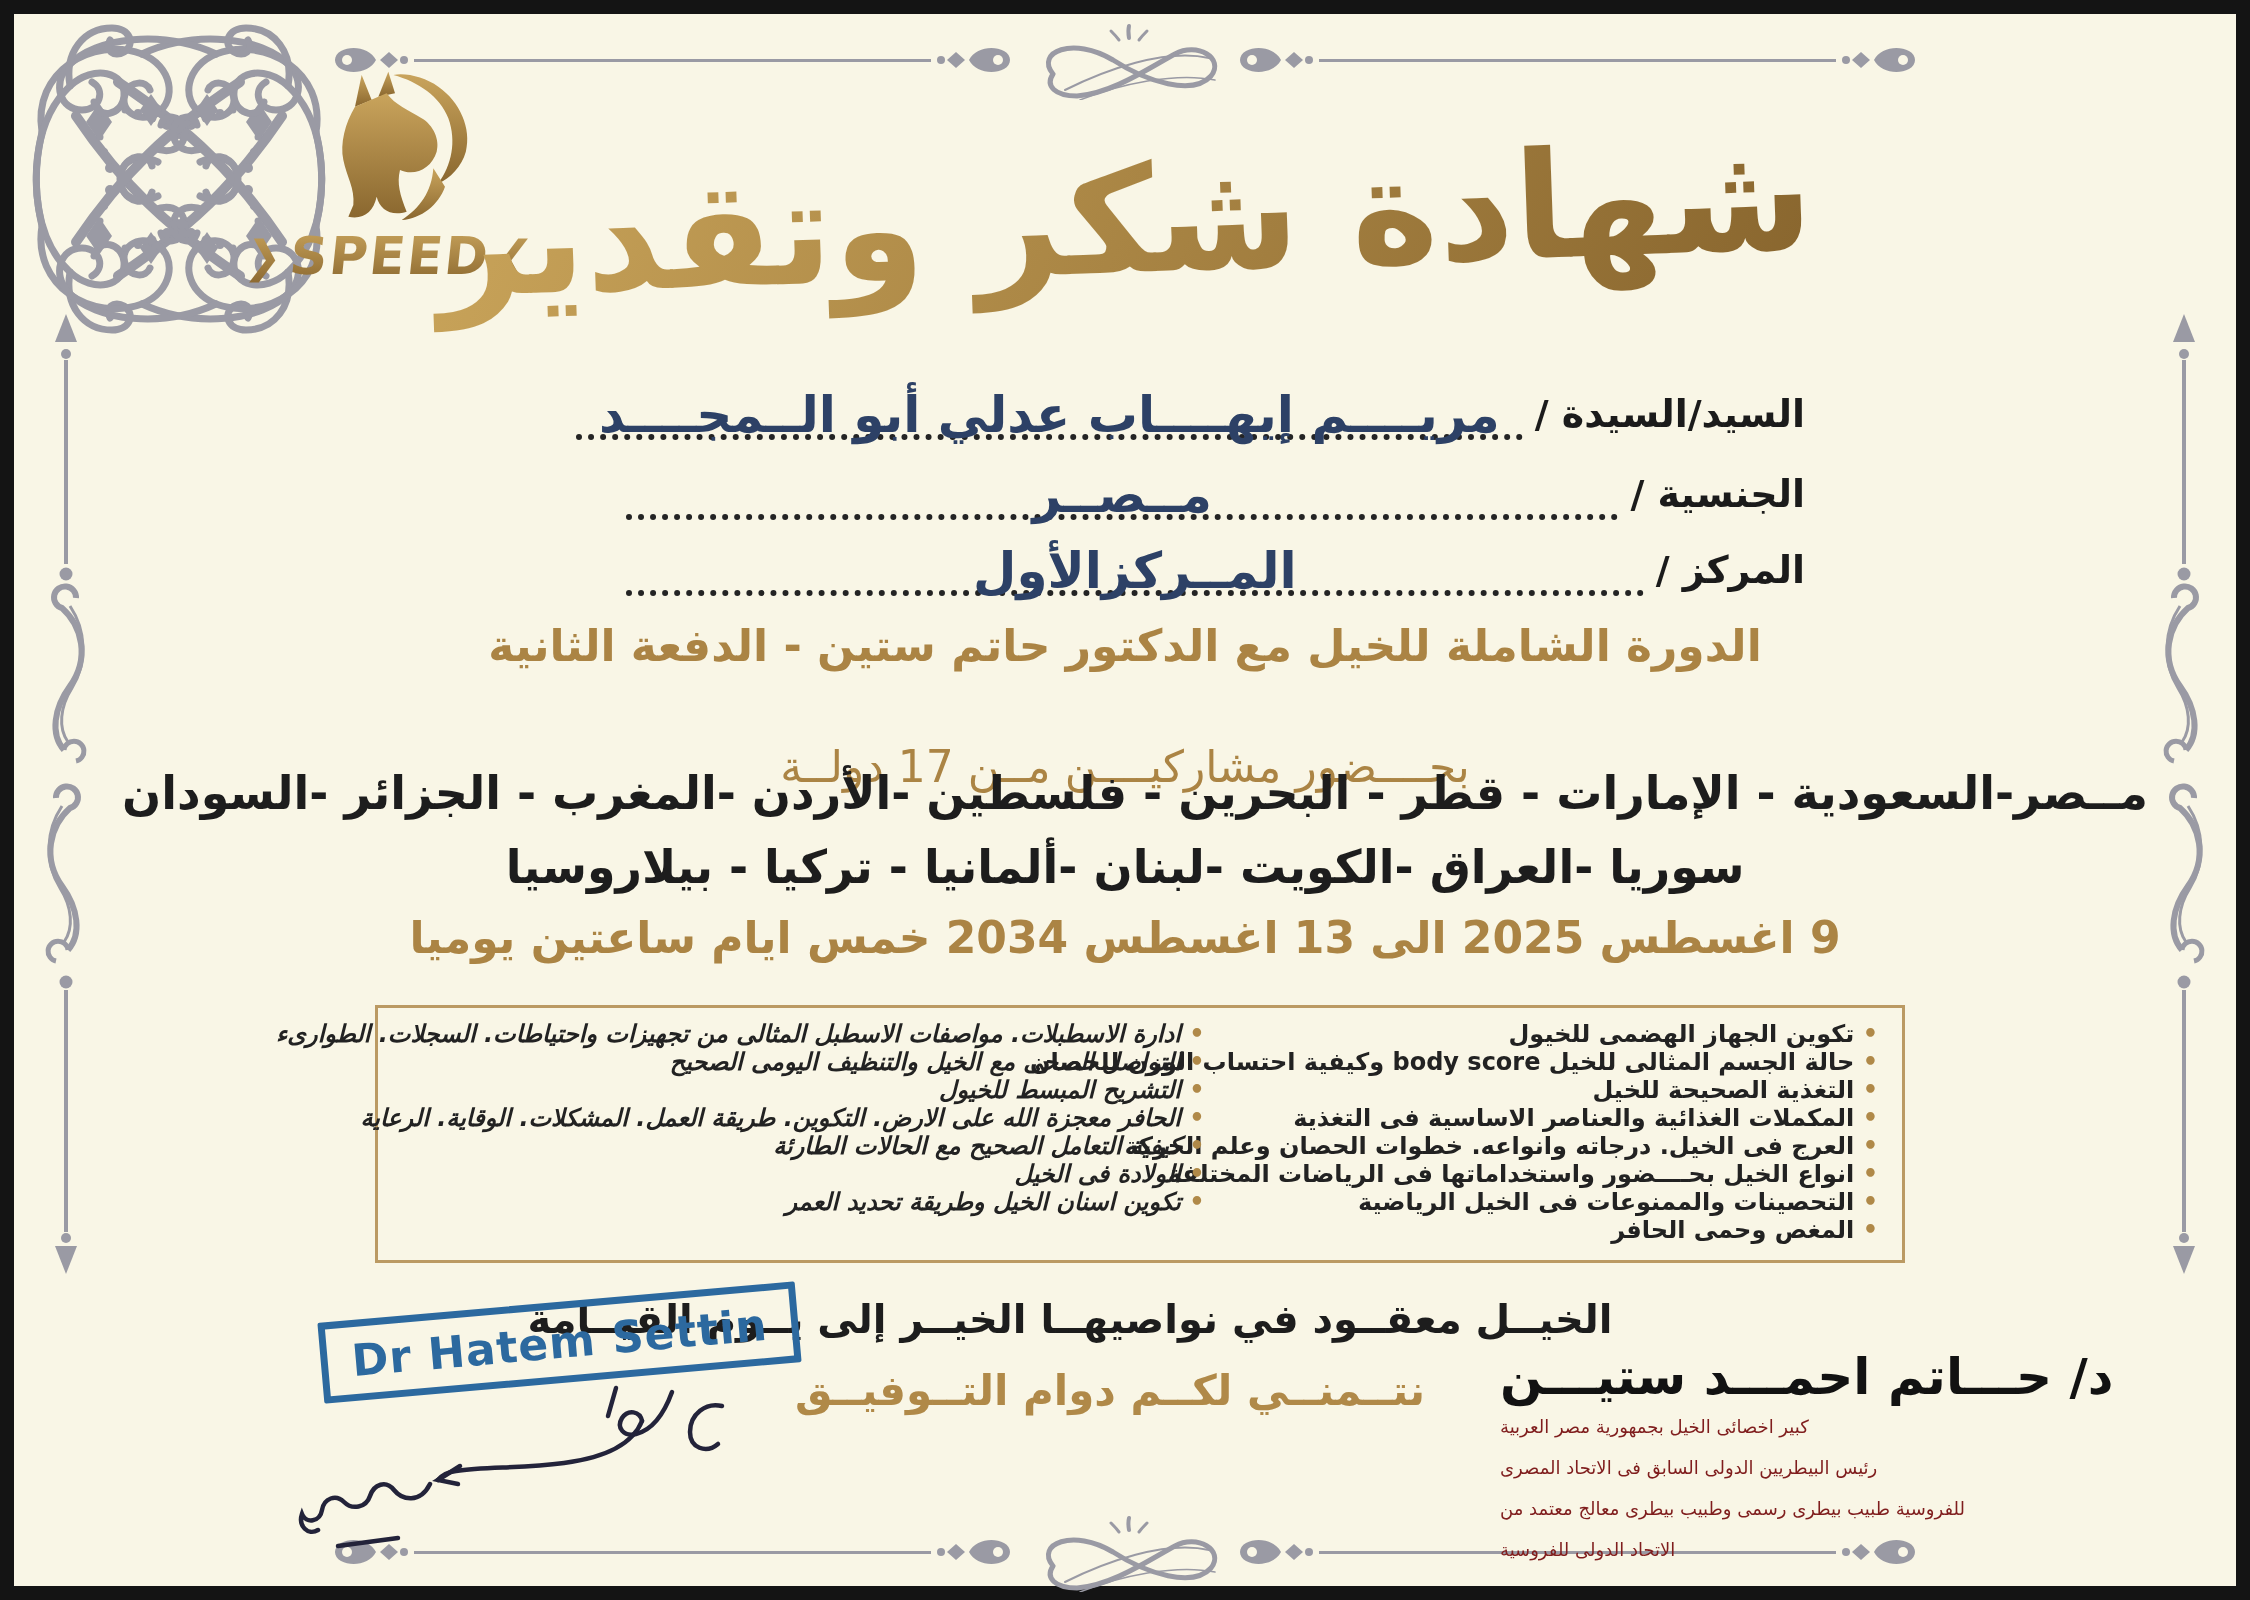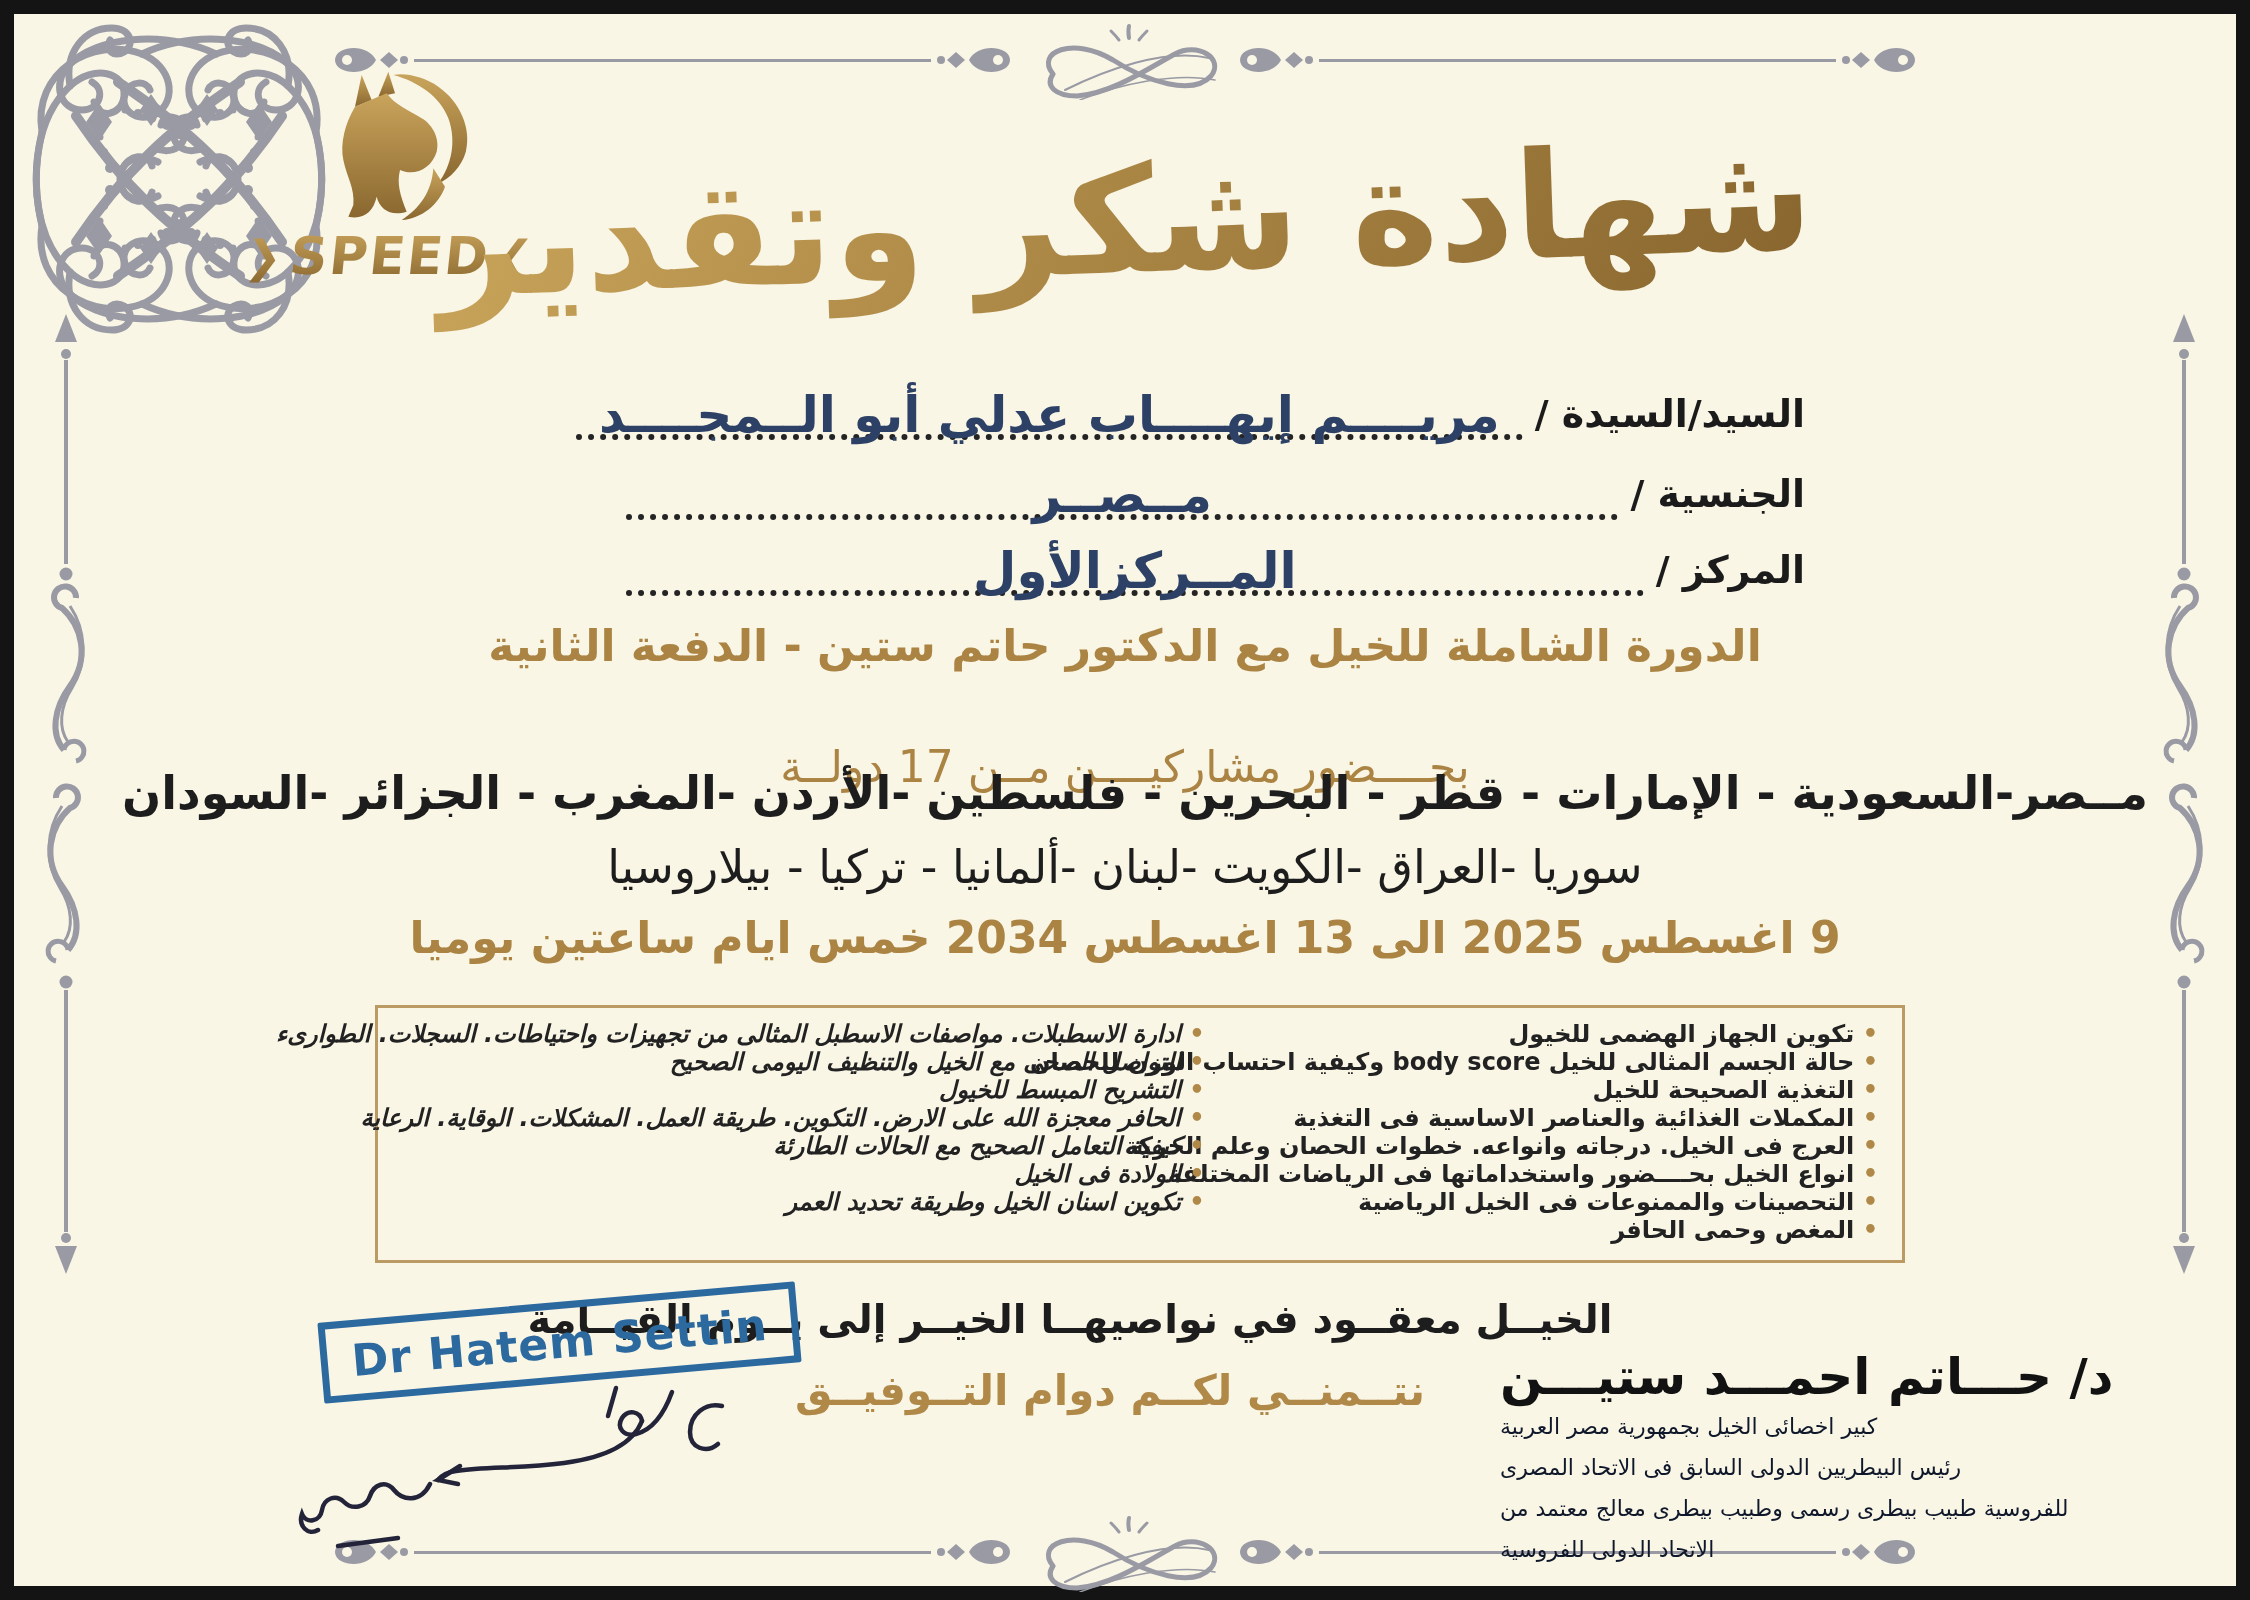--- a/index.html
+++ b/index.html
@@ -51,21 +51,21 @@
   .fdots  { flex:1; position:relative; border-bottom:6px dotted #242424; height:60px; }
   .fvalue { position:absolute; left:0; right:0; bottom:-10px; text-align:center;
             font-size:50px; font-weight:700; color:#2d4166; white-space:nowrap; }
 
   
   .cline { position:absolute; left:0; right:0; text-align:center; direction:rtl; white-space:nowrap; }
   .gold  { color:#ab8444; }
   .course       { top:606px; font-size:44px; font-weight:700; }
   .participants { top:699px; font-size:44px; font-weight:400;margin-top:28px; }
   .countries1   { top:752px; font-size:46px; font-weight:700; color:#1d1d1d;margin-left:20px; }
-  .countries2   { top:826px; font-size:46px; font-weight:400; color:#1d1d1d; }
+  .countries2   { top:826px; font-size:46px; font-weight:700; color:#1d1d1d; }
   .dateline     { top:898px; font-size:44px; font-weight:700; }
 
   
   .topics {
     position:absolute; left:361px; top:991px; width:1530px; height:258px;
     border:3px solid #bb9a63; box-sizing:border-box; background:transparent;
     display:flex; direction:rtl; padding:12px 24px; gap:24px;
   }
   .tcol { list-style:none; margin:0; padding:0; }
   .tcol.right { width:44%; }
@@ -81,21 +81,21 @@
 
   .stamp {
     position:absolute; left:306px; top:1288px; transform:rotate(-5deg);
     border:7px solid #2c699f; color:#2c699f; padding:8px 24px;
     font-size:44px; font-weight:700; letter-spacing:1px; white-space:nowrap; border-radius:2px;
   }
   .signature { position:absolute; left:266px; top:1362px; width:470px; height:200px; }
 
   .signer { position:absolute; left:1486px; top:1334px; width:640px; text-align:left; direction:rtl; }
   .signer-name  { font-size:50px; font-weight:700; color:#121212; white-space:nowrap; }
-  .signer-title { font-size:22px; font-weight:400; color:#0f172a; line-height:41px; white-space:nowrap; }
+  .signer-title { font-size:18px; font-weight:400; color:#7f1d1d; line-height:41px; white-space:nowrap; }
 </style>
 </head>
 <body>
 
 <svg width="0" height="0" style="position:absolute">
   <defs>
     <linearGradient id="goldgrad" x1="0" y1="0" x2="0" y2="1">
       <stop offset="0" stop-color="#c9a45c"></stop>
         <stop offset="1" stop-color="#8a672f"></stop>
     </linearGradient>

